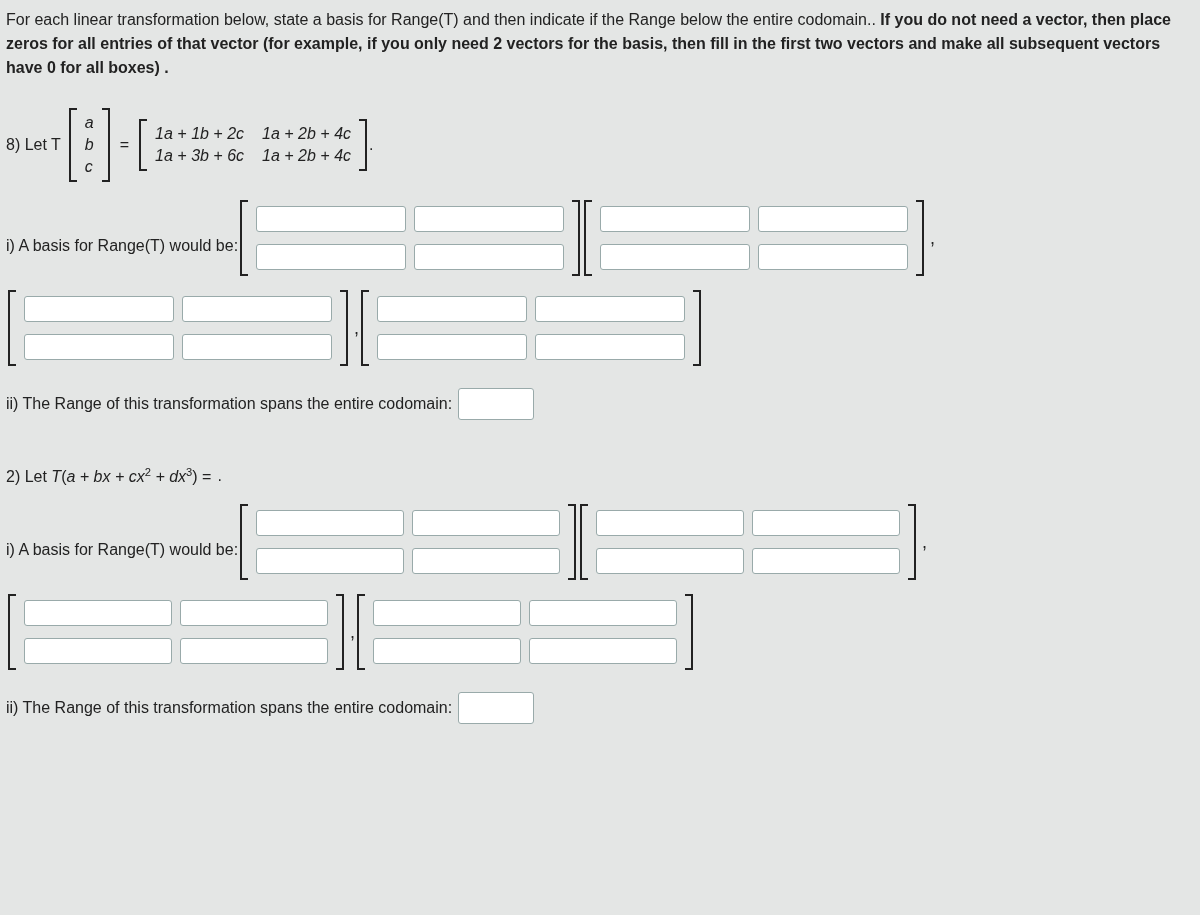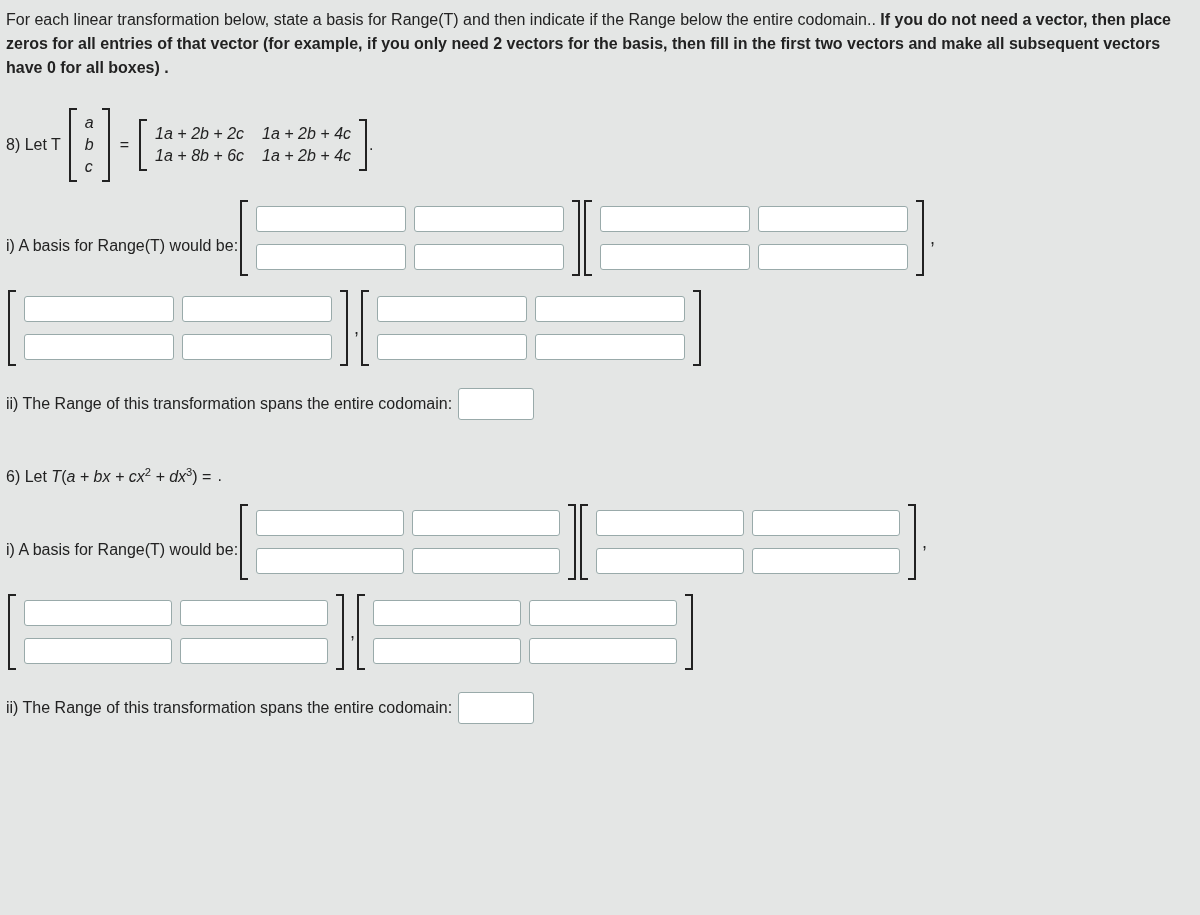--- a/index.html
+++ b/index.html
@@ -117,25 +117,25 @@
         </span>
     </span>
     <span class="eq noit">=</span>
 
     <span class="mat">
       <span class="br left">
           <span class="cap-b"></span>
         </span>
       <span class="mat-body">
         <span class="mat-row">
-          <span class="mat-cell">1a + 2b + 2c</span>
+          <span class="mat-cell">1a + 1b + 2c</span>
           <span class="mat-cell">1a + 2b + 4c</span>
         </span>
         <span class="mat-row">
-          <span class="mat-cell">1a + 8b + 6c</span>
+          <span class="mat-cell">1a + 3b + 6c</span>
           <span class="mat-cell">1a + 2b + 4c</span>
         </span>
       </span>
       <span class="br right">
           <span class="cap-b"></span>
         </span>
     </span>
     <span class="noit">.</span>
   </div>
 </div>
@@ -225,21 +225,21 @@
 </div>
 
 <div class="codomain-row">
   <span>ii) The Range of this transformation spans the entire codomain:</span>
   <input class="codomain-input" style="">
 </div>
 
 <div class="problem-block">
   <div class="eq-row">
     <span class="lbl poly">
-      <span class="noit">6) Let </span>T<span class="noit">(</span>a + bx + cx<sup>2</sup> + dx<sup>3</sup><span class="noit">) =</span>
+      <span class="noit">2) Let </span>T<span class="noit">(</span>a + bx + cx<sup>2</sup> + dx<sup>3</sup><span class="noit">) =</span>
     </span>
     <span class="noit">.</span>
   </div>
 </div>
 
 <div class="row-wrap">
   <span class="section-text">i) A basis for Range(T) would be:</span>
 
   <span class="mat">
     <span class="br left">

